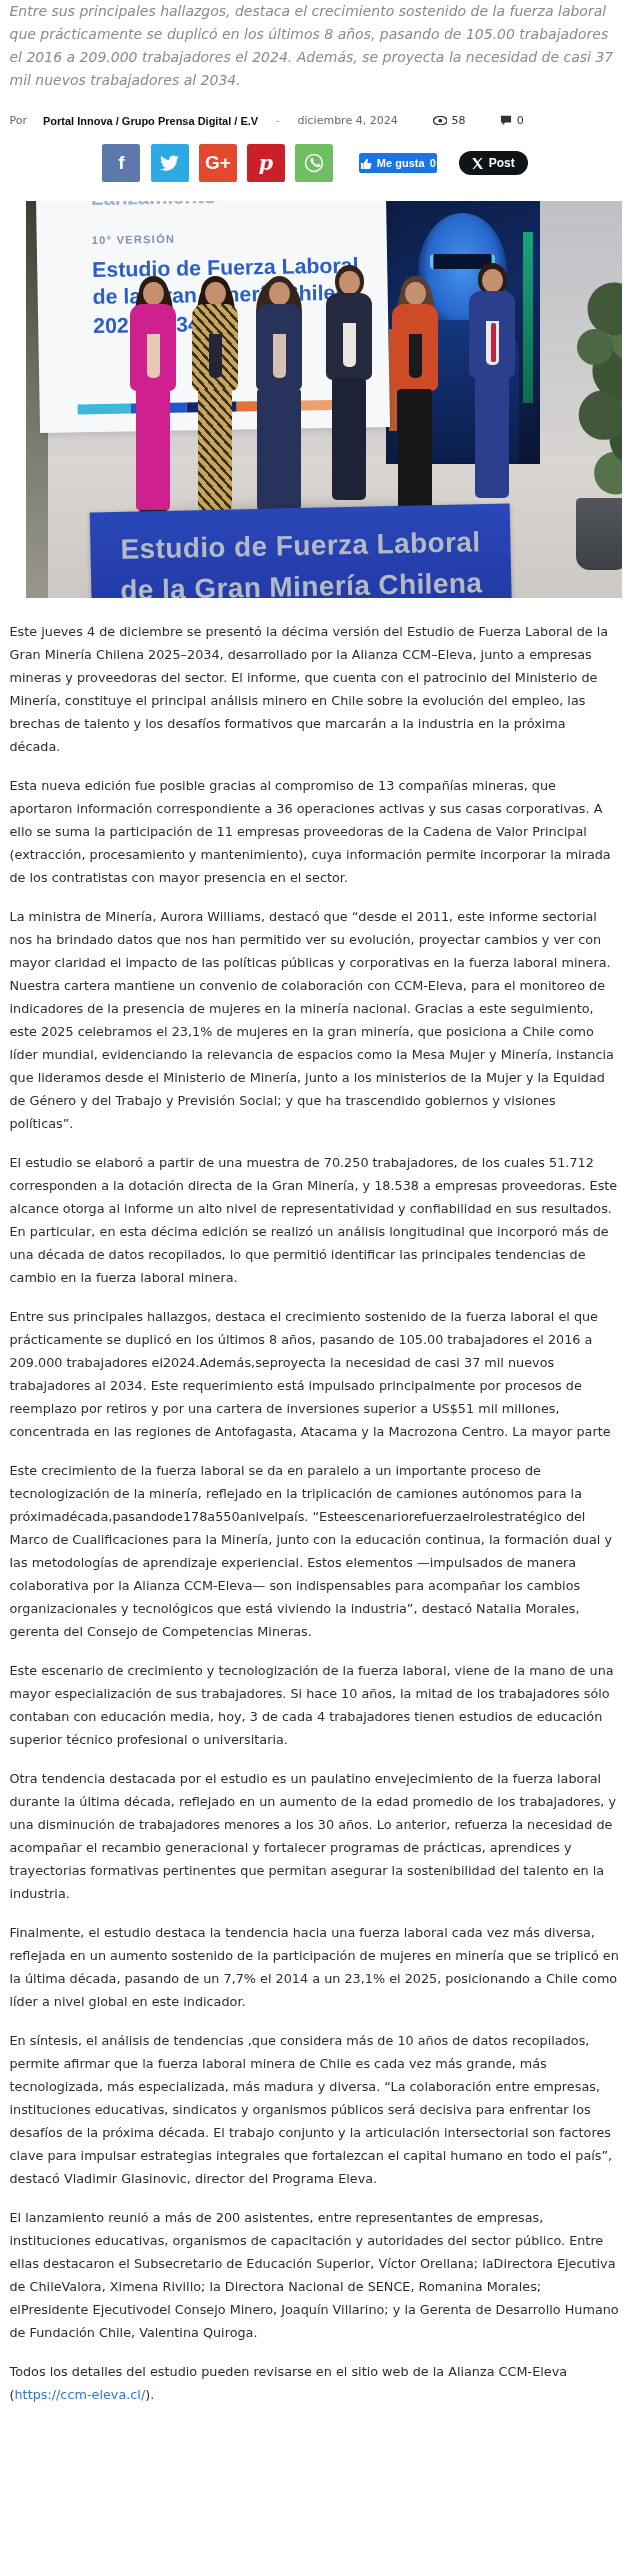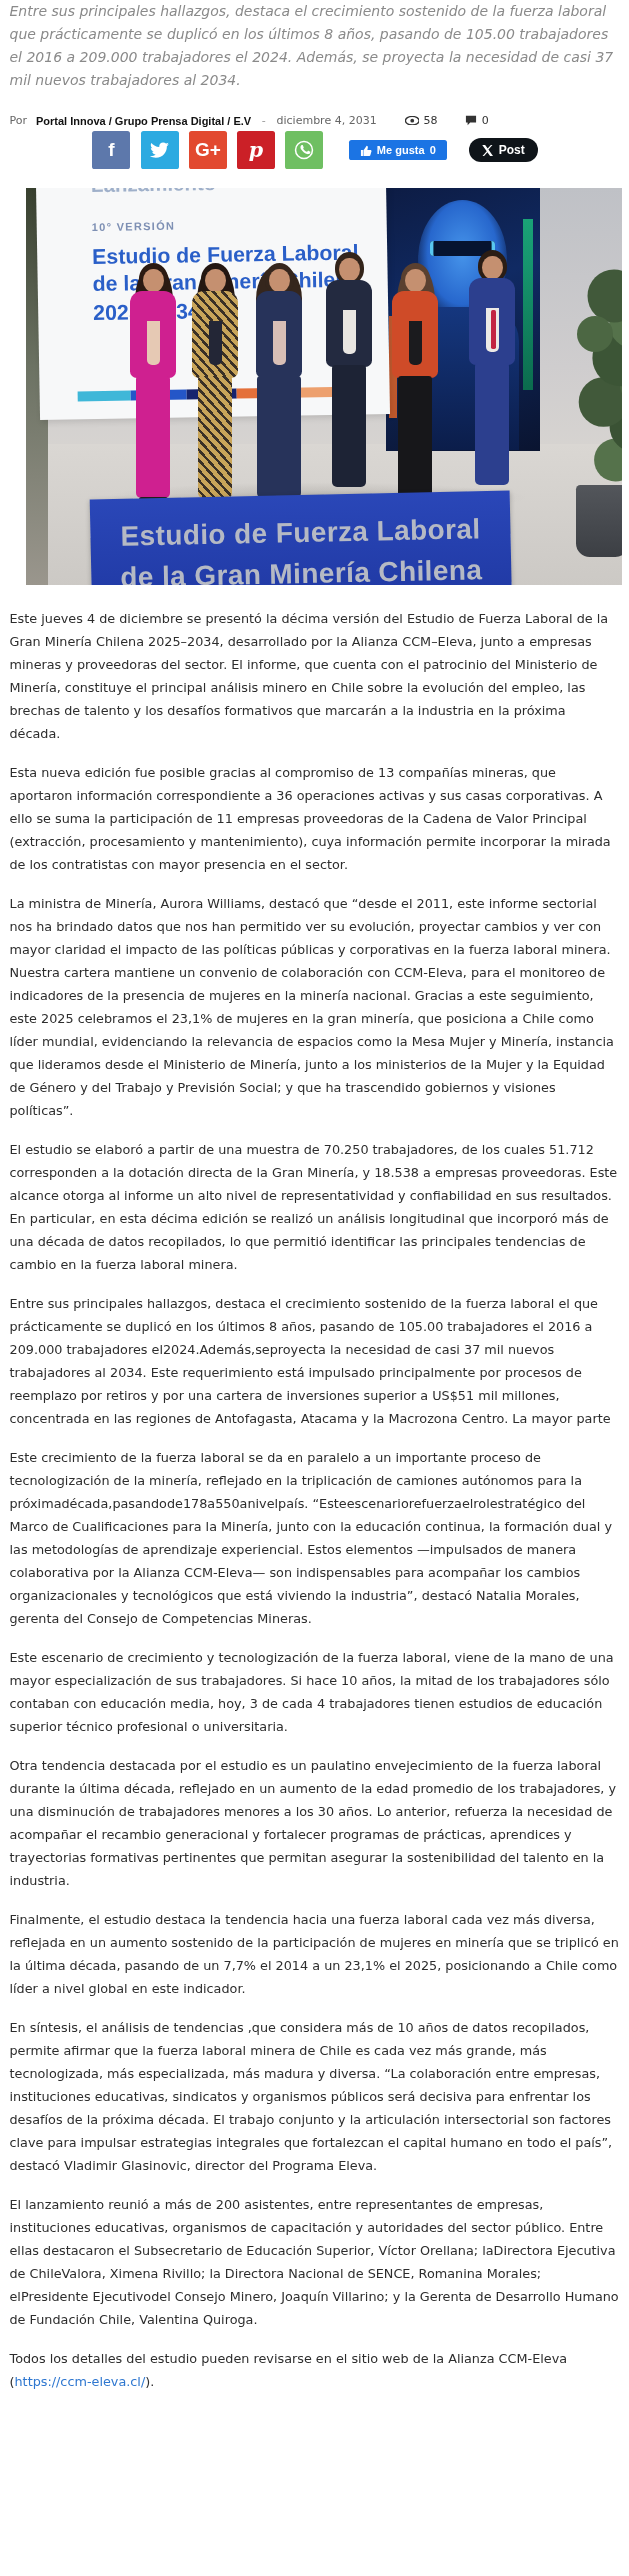--- a/index.html
+++ b/index.html
@@ -12,39 +12,39 @@
     font-family:"Liberation Sans",sans-serif;
     font-size:24px;line-height:1.2;font-weight:700;color:#1d1d1d;
     letter-spacing:-0.2px;
   }
   .subtitle{
     margin:0 0 22px 0;
     font-style:italic;font-size:14px;line-height:23px;color:#8a8a8a;
   }
 
   
-  .byline{display:flex;align-items:center;gap:9px;font-size:11px;color:#666;margin:0 0 4px 0;}
+  .byline{display:flex;align-items:center;gap:16px;font-size:11px;color:#666;margin:0 0 17px 0;}
   .byline .author{font-family:"Liberation Sans",sans-serif;font-weight:700;color:#111;text-decoration:none;cursor:pointer;}
   .byline .sep{color:#999;margin:0 1.7px;}
   .byline .meta{display:flex;align-items:center;gap:4.3px;margin-left:19px;color:#333;}
   .byline svg{display:block;}
 
   
   .share-row{display:flex;align-items:center;justify-content:center;gap:10.2px;margin:0 0 19px 0;}
   .share-btn{width:38px;height:38px;border-radius:2.6px;display:flex;align-items:center;justify-content:center;
     color:#fff;text-decoration:none;cursor:pointer;}
   .share-btn .glyph{font-family:"Liberation Sans",sans-serif;font-weight:700;font-size:19px;color:#fff;}
   .btn-fb{background:#5d78ab;}
   .btn-tw{background:#2caae1;}
   .btn-gp{background:#e2492f;}
   .btn-pin{background:#cb2027;}
   .btn-pin .glyph{font-family:"DejaVu Serif",serif;font-style:italic;font-size:20.5px;}
   .btn-wa{background:#6fbf62;}
   .like-btn{margin-left:15.4px;display:flex;align-items:center;gap:5.1px;background:#1b74e4;color:#fff;
-    font-family:"Liberation Sans",sans-serif;font-weight:700;font-size:11px;height:20.5px;padding:0 11px;
+    font-family:"Liberation Sans",sans-serif;font-weight:700;font-size:11px;height:20.5px;padding:0 1px;
     border-radius:2.6px;text-decoration:none;cursor:pointer;}
   .post-btn{margin-left:12px;display:flex;align-items:center;gap:6px;background:#0f1419;color:#fff;
     font-family:"Liberation Sans",sans-serif;font-weight:700;font-size:12px;height:24px;padding:0 12.8px;
     border-radius:12.8px;text-decoration:none;cursor:pointer;}
 
   
   .photo{position:relative;width:596px;height:397px;margin:0 0 22px 16px;overflow:hidden;
     background:linear-gradient(180deg,#bfc1c6 0%,#cfcdce 45%,#d8d5d1 70%);}
   .photo *{position:absolute;}
   .floor{left:0;top:256px;width:611px;height:141px;background:linear-gradient(#dad7d3,#ccc9c5);}
@@ -132,21 +132,21 @@
 
 <div class="page">
 
 
   <p class="subtitle">Entre sus principales hallazgos, destaca el crecimiento sostenido de la fuerza laboral que prácticamente se duplicó en los últimos 8 años, pasando de 105.00 trabajadores el 2016 a 209.000 trabajadores el 2024. Además, se proyecta la necesidad de casi 37 mil nuevos trabajadores al 2034.</p>
 
   <div class="byline">
     <span>Por</span>
     <a class="author">Portal Innova / Grupo Prensa Digital / E.V</a>
     <span class="sep">-</span>
-    <span class="date">diciembre 4, 2031</span>
+    <span class="date">diciembre 4, 2024</span>
     <span class="meta">
       <svg width="14.5" height="9.4" viewBox="0 0 17 11">
         <ellipse cx="8.5" cy="5.5" rx="8" ry="5" fill="none" stroke="#333" stroke-width="1.6"></ellipse>
         <circle cx="8.5" cy="5.5" r="2.2" fill="#333"></circle>
       </svg>
       <span>58</span>
     </span>
     <span class="meta">
       <svg width="12" height="11" viewBox="0 0 14 13">
         <path d="M1 1h12v8H6l-3 3V9H1z" fill="#333"></path>

